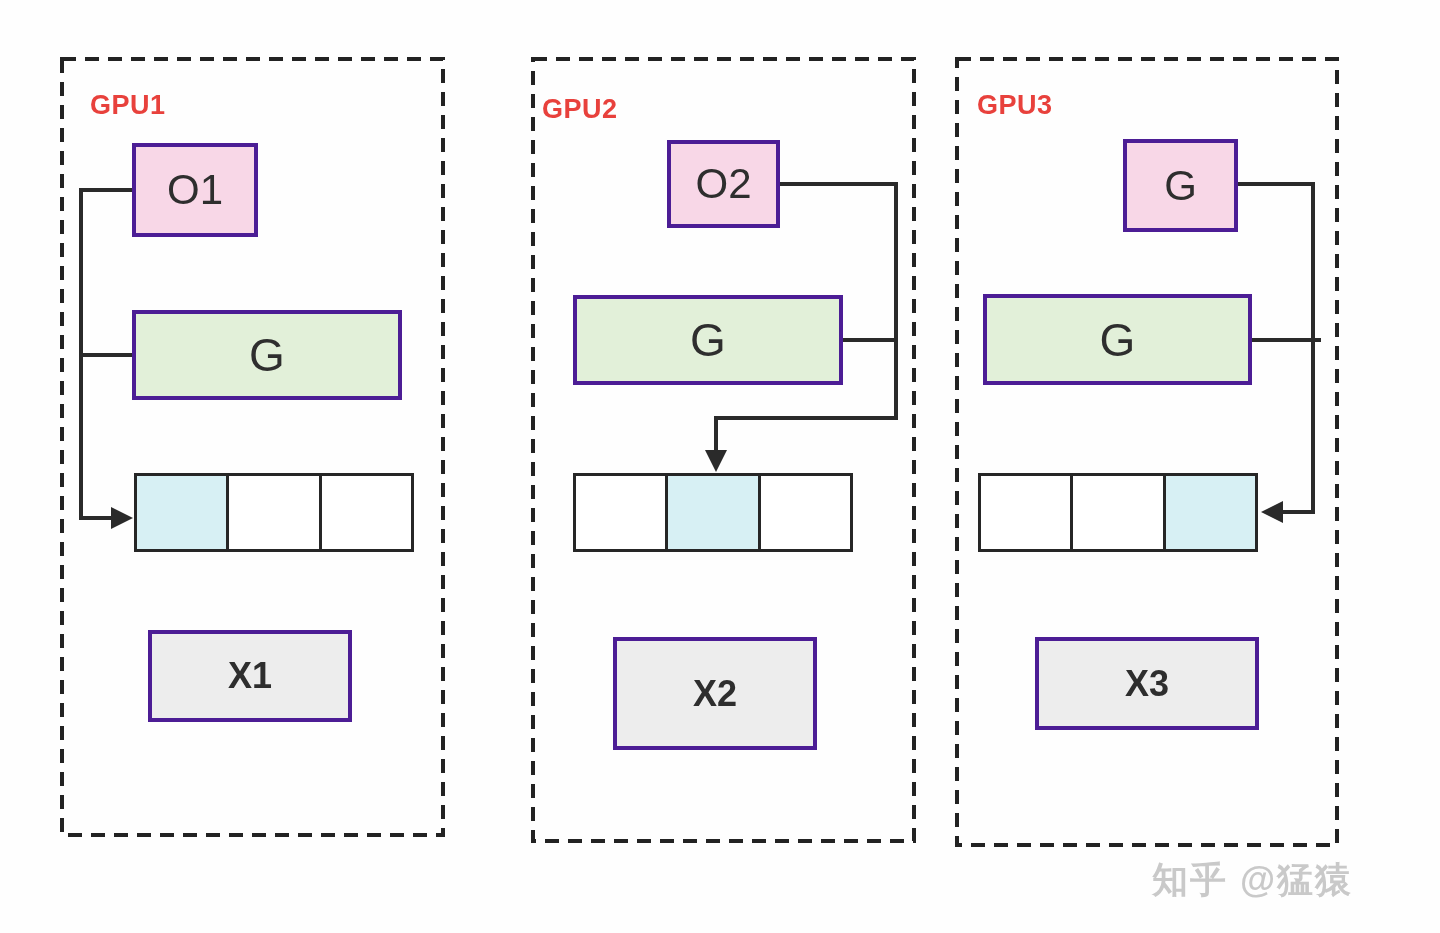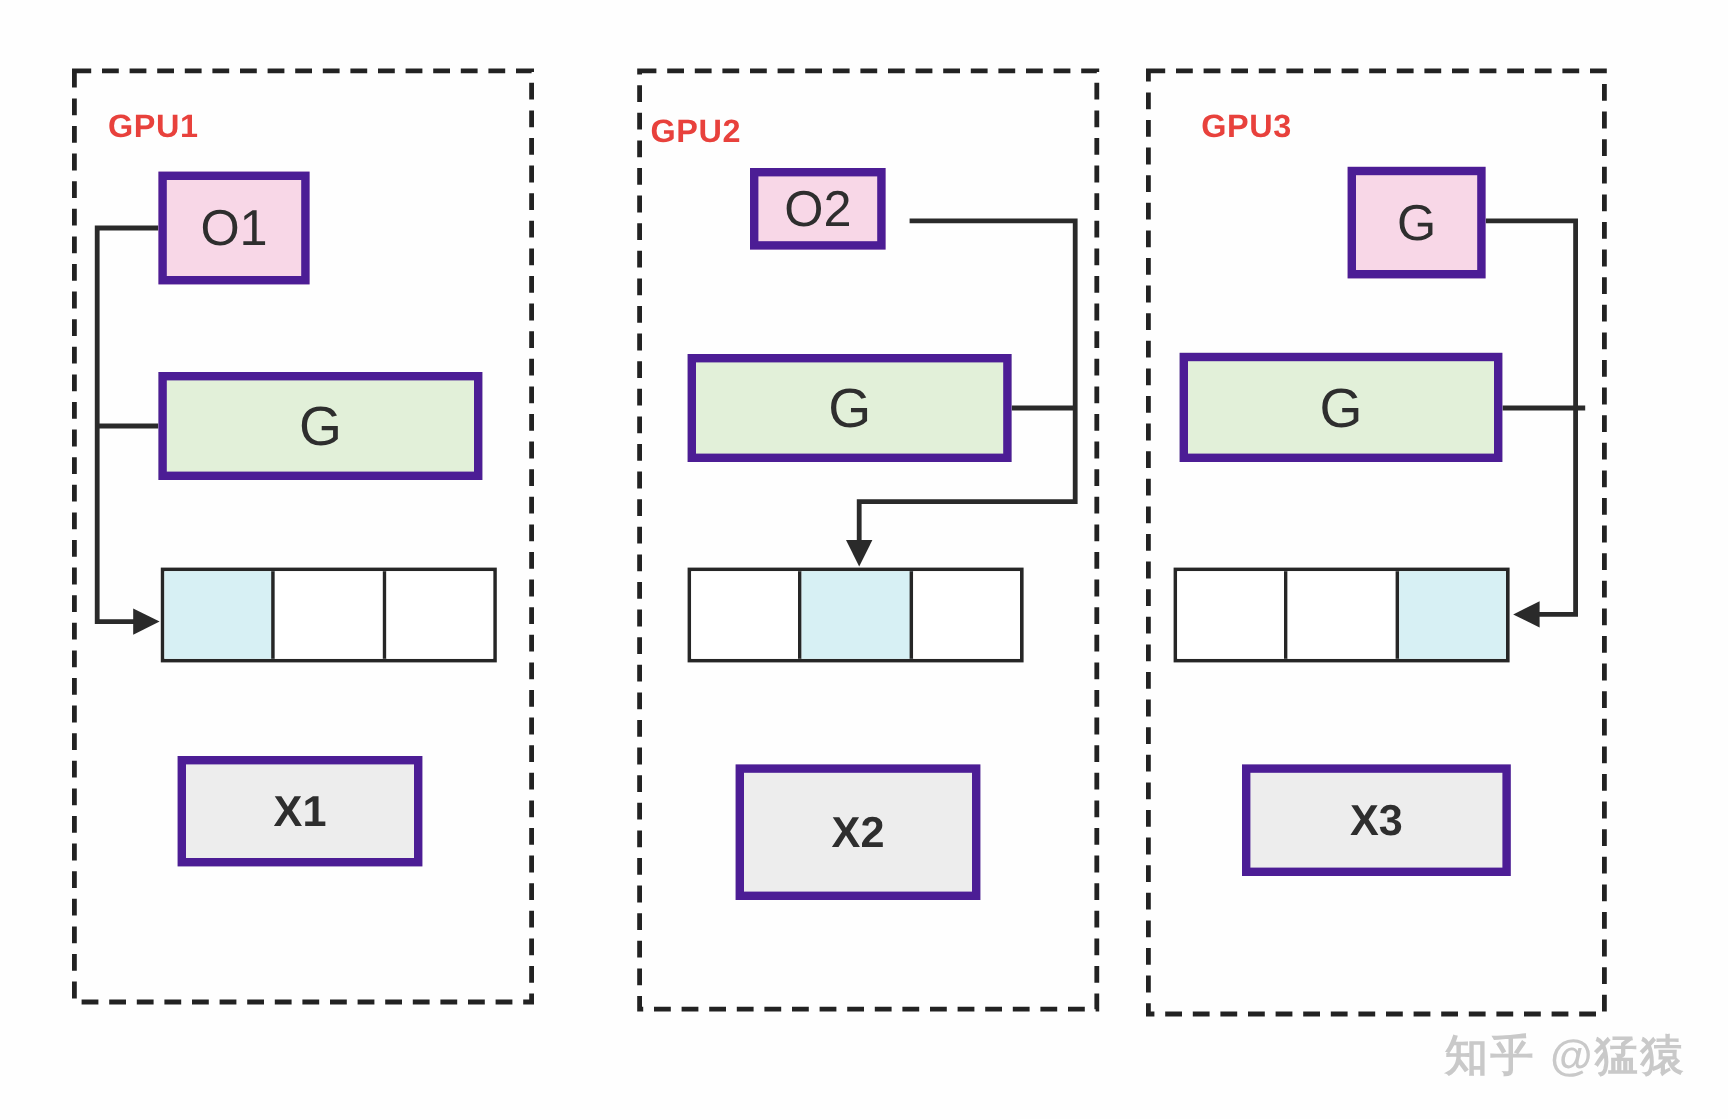--- a/index.html
+++ b/index.html
@@ -21,21 +21,21 @@
     font-size:27px;
     font-weight:600;
     color:#e8413c;
     letter-spacing:0.5px;
     line-height:1;
     white-space:nowrap;
   }
   .box{
     position:absolute;
     box-sizing:border-box;
-    border:7px solid #4c1d95;
+    border:4px solid #4c1d95;
     display:flex;
     align-items:center;
     justify-content:center;
     color:#2e2e2e;
     line-height:1;
   }
   .opt{ background:#f8d7e7; font-size:42px; }
   .grad{ background:#e2f0d9; font-size:46px; }
   .param{ background:#ededed; font-size:36px;font-weight:bold; }
   .cells{
@@ -54,21 +54,21 @@
   .cells[data-active="0"] .cell:nth-child(1),
   .cells[data-active="1"] .cell:nth-child(2),
   .cells[data-active="2"] .cell:nth-child(3){
     background:#d7f0f4;
   }
   .watermark{
     position:absolute;
     left:1100px;
     top:856px;
     width:305px;
-    text-align:right;
+    text-align:center;
     font-size:36px;
     font-weight:600;
     color:#c9c9c9;
     letter-spacing:2px;
     white-space:nowrap;
   }
 </style>
 </head>
 <body>
 
@@ -108,39 +108,39 @@
     <div class="cell"></div>
     <div class="cell"></div>
   </div>
 
   <div class="box param" style="left:148px;top:630px;width:204px;height:92px">
     <span>X1</span>
   </div>
 
   <div class="gpu-label" style="left:542px;top:96px">GPU2</div>
 
-  <div class="box opt" style="left:625px;top:140px;width:113px;height:68px">
+  <div class="box opt" style="left:667px;top:140px;width:113px;height:88px">
     <span>O2</span>
   </div>
 
   <div class="box grad" style="left:573px;top:295px;width:270px;height:90px">
     <span>G</span>
   </div>
 
   <div class="cells" style="left:573px;top:473px;width:280px;height:79px" data-active="1">
     <div class="cell"></div>
     <div class="cell"></div>
     <div class="cell"></div>
   </div>
 
   <div class="box param" style="left:613px;top:637px;width:204px;height:113px">
     <span>X2</span>
   </div>
 
-  <div class="gpu-label" style="left:1001px;top:92px">GPU3</div>
+  <div class="gpu-label" style="left:977px;top:92px">GPU3</div>
 
   <div class="box opt" style="left:1123px;top:139px;width:115px;height:93px">
     <span>G</span>
   </div>
 
   <div class="box grad" style="left:983px;top:294px;width:269px;height:91px">
     <span>G</span>
   </div>
 
   <div class="cells" style="left:978px;top:473px;width:280px;height:79px" data-active="2">

